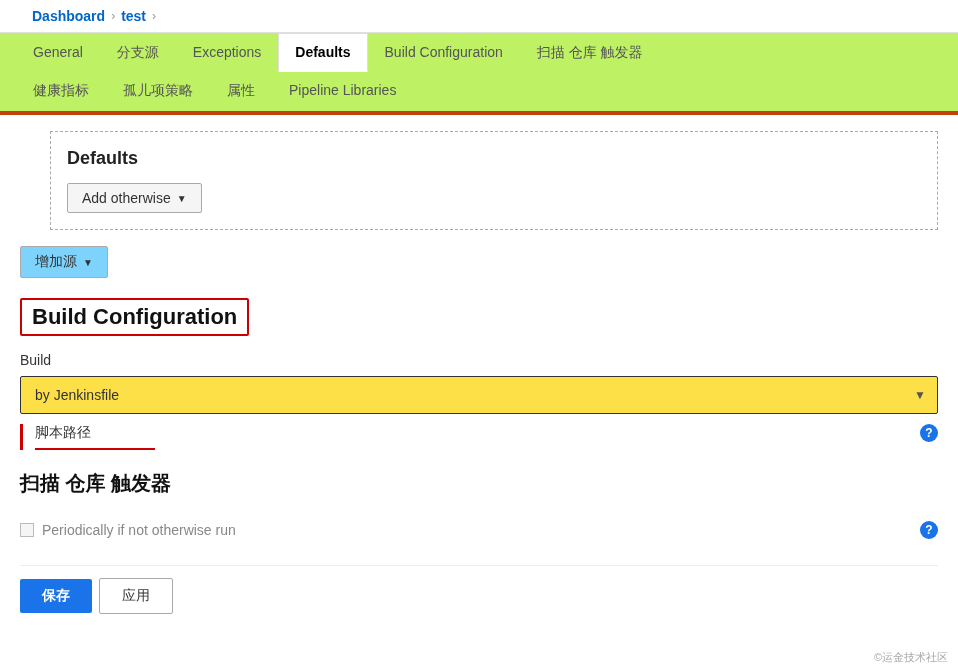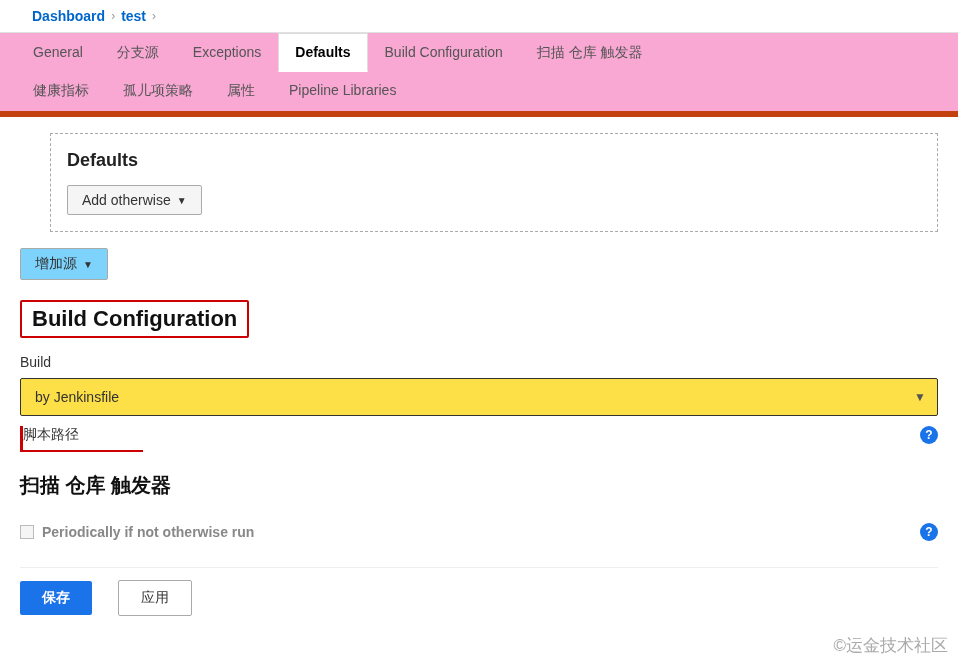--- a/index.html
+++ b/index.html
@@ -37,22 +37,22 @@
       font-weight: 600;
       cursor: pointer;
     }
     .breadcrumb-sep2 {
       color: #999;
       font-size: 12px;
     }
 
     
     .tabs-container {
-      background: #f9a8d4;
-      border-bottom: 6px solid #c2410c;
+      background: #bef264;
+      border-bottom: 4px solid #c2410c;
       padding: 0 16px;
     }
     .tabs-row1, .tabs-row2 {
       display: flex;
       gap: 0;
       flex-wrap: wrap;
     }
     .tab {
       padding: 10px 16px;
       cursor: pointer;
@@ -164,21 +164,21 @@
       top: 50%;
       transform: translateY(-50%);
       pointer-events: none;
       font-size: 12px;
       color: #555;
     }
 
     
     .script-path-section {
       border-left: 3px solid #cc0000;
-      padding-left: 0;
+      padding-left: 12px;
       margin-top: 0;
     }
     .script-path-header {
       display: flex;
       align-items: center;
       justify-content: space-between;
       margin-bottom: 6px;
       margin-top: 10px;
     }
     .script-path-label {
@@ -228,35 +228,34 @@
       display: flex;
       align-items: center;
       justify-content: space-between;
       padding: 10px 0;
     }
     .periodically-left {
       display: flex;
       align-items: center;
       gap: 8px;
       color: #888;
-      font-weight: bold;
     }
     .checkbox-disabled {
       width: 14px;
       height: 14px;
       border: 1px solid #bbb;
       background: #f5f5f5;
       cursor: not-allowed;
     }
 
     
     .bottom-buttons {
       display: flex;
       align-items: center;
-      gap: 26px;
+      gap: 7px;
       padding: 12px 0 0 0;
       border-top: 1px solid #eee;
       margin-top: 16px;
     }
     .save-btn {
       padding: 8px 22px;
       background: #1a73e8;
       color: #fff;
       border: none;
       border-radius: 2px;
@@ -270,23 +269,23 @@
       color: #333;
       border: 1px solid #aaa;
       border-radius: 2px;
       font-size: 14px;
       cursor: pointer;
     }
 
     
     .footer-watermark {
       position: fixed;
-      bottom: 8px;
+      bottom: 0;
       right: 10px;
-      font-size: 17px;
+      font-size: 11px;
       color: #aaa;
     }
 
     .chevron-icon {
       font-size: 10px;
     }
   </style>
 </head>
 <body>
 

